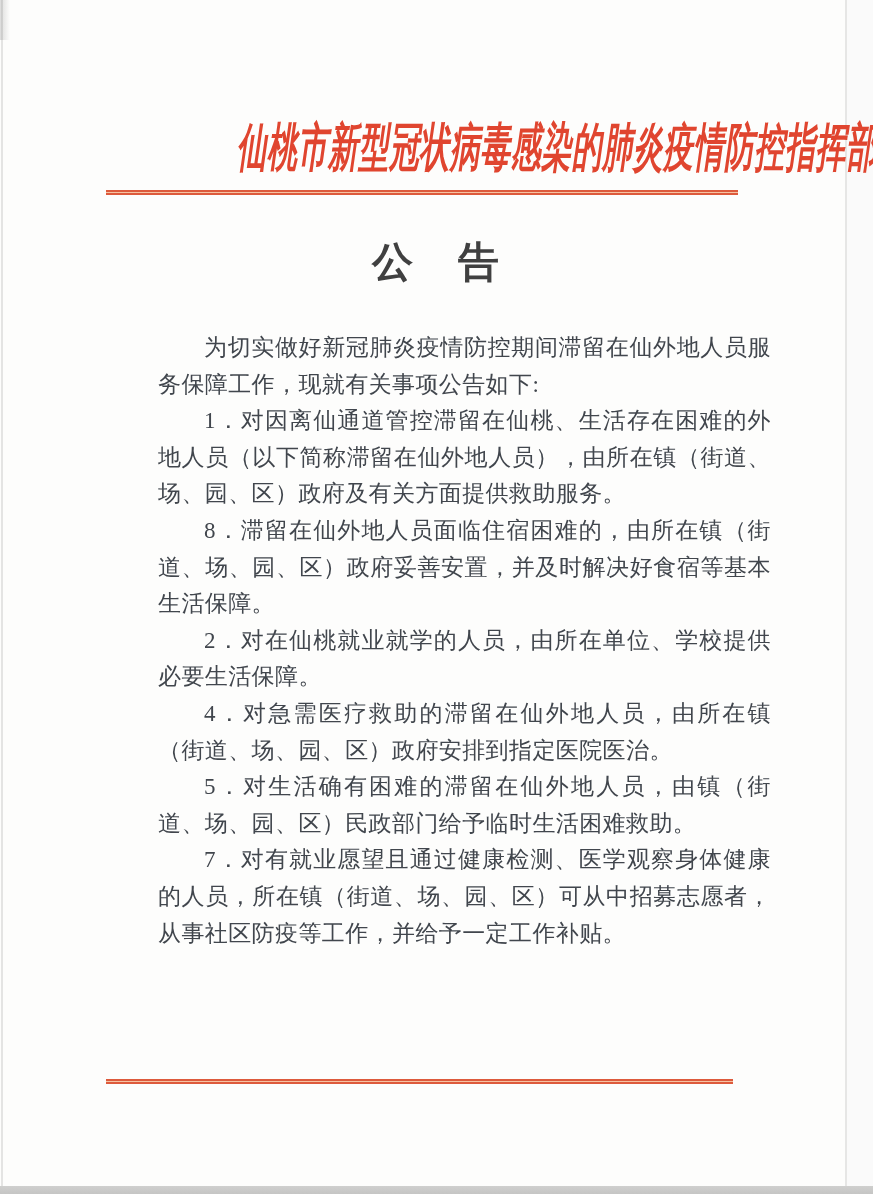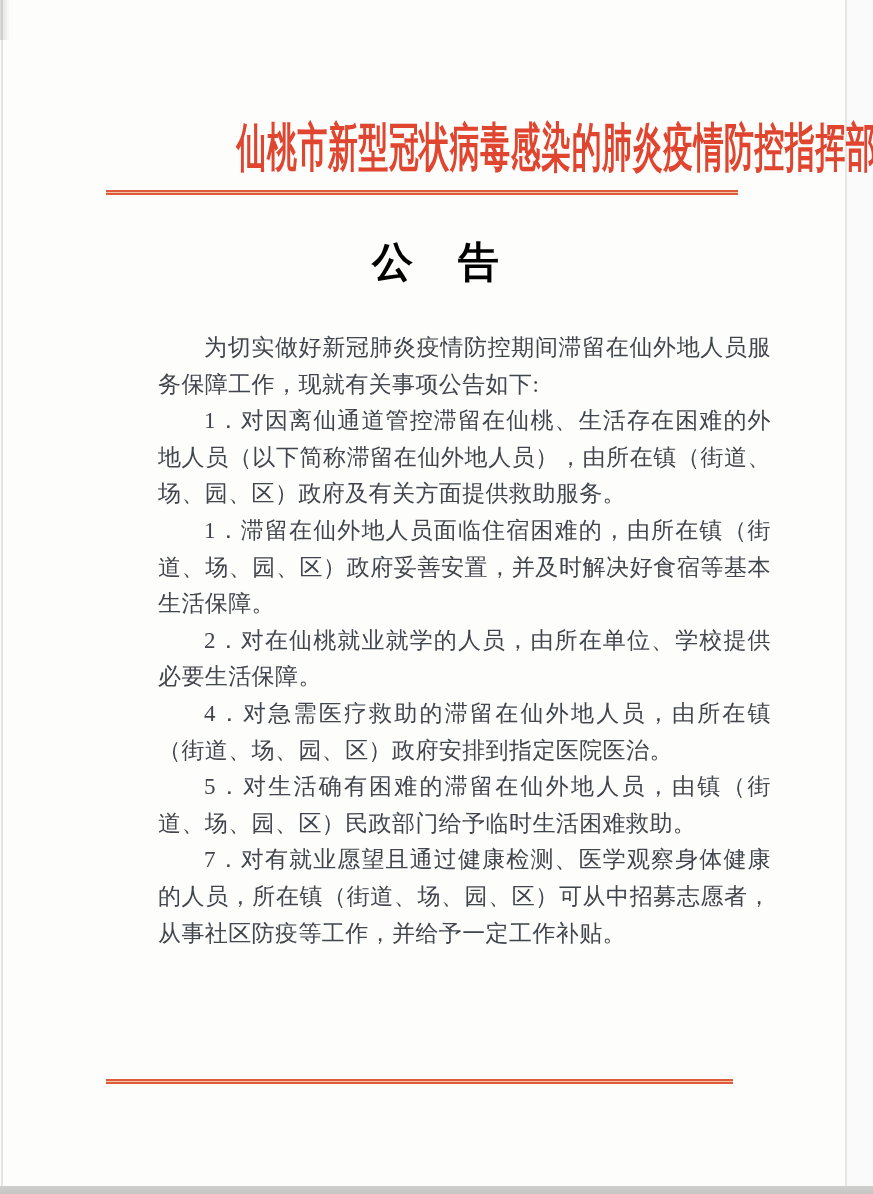--- a/index.html
+++ b/index.html
@@ -54,20 +54,21 @@
   .org-title {
     position: absolute;
     left: 0; top: 116px;
     width: 873px;
     text-align: center;
     font-family: "Liberation Sans", "DejaVu Sans", sans-serif;
     font-weight: 800;
     font-size: 52px;
     line-height: 62px;
     white-space: nowrap;
+    font-style: italic;
   }
   .org-title .squeeze {
     display: inline-block;
     transform: scaleX(0.575);
     transform-origin: center center;
     letter-spacing: 1px;
   }
   .rule {
     position: absolute;
     height: 5px;
@@ -113,27 +114,27 @@
   <div class="edge-right"></div>
   <div class="edge-bottom"></div>
   <div class="corner-shade"></div>
 
   <div class="org-title" style="color: rgb(224, 69, 47);">
     <span class="squeeze">仙桃市新型冠状病毒感染的肺炎疫情防控指挥部</span>
   </div>
 
   <div class="rule rule-top" style="background: linear-gradient(rgb(221, 90, 60) 0px, rgb(221, 90, 60) 34%, rgb(246, 195, 163) 34%, rgb(246, 195, 163) 62%, rgb(221, 90, 60) 62%, rgb(221, 90, 60) 100%);"></div>
 
-  <div class="notice-heading" style="color: #000000;">公　告</div>
+  <div class="notice-heading" style="color: #404040;">公　告</div>
 
   <div class="doc-body" style="color: rgb(65, 70, 77);">
 
   <p>为切实做好新冠肺炎疫情防控期间滞留在仙外地人员服务保障工作，现就有关事项公告如下:</p>
       <p>1．对因离仙通道管控滞留在仙桃、生活存在困难的外地人员（以下简称滞留在仙外地人员），由所在镇（街道、场、园、区）政府及有关方面提供救助服务。</p>
-      <p>1．滞留在仙外地人员面临住宿困难的，由所在镇（街道、场、园、区）政府妥善安置，并及时解决好食宿等基本生活保障。</p>
+      <p>8．滞留在仙外地人员面临住宿困难的，由所在镇（街道、场、园、区）政府妥善安置，并及时解决好食宿等基本生活保障。</p>
       <p>2．对在仙桃就业就学的人员，由所在单位、学校提供必要生活保障。</p>
       <p>4．对急需医疗救助的滞留在仙外地人员，由所在镇（街道、场、园、区）政府安排到指定医院医治。</p>
       <p>5．对生活确有困难的滞留在仙外地人员，由镇（街道、场、园、区）民政部门给予临时生活困难救助。</p>
       <p>7．对有就业愿望且通过健康检测、医学观察身体健康的人员，所在镇（街道、场、园、区）可从中招募志愿者，从事社区防疫等工作，并给予一定工作补贴。</p>
     </div>
 
   <div class="rule rule-bottom" style="background: linear-gradient(rgb(221, 90, 60) 0px, rgb(221, 90, 60) 34%, rgb(246, 195, 163) 34%, rgb(246, 195, 163) 62%, rgb(221, 90, 60) 62%, rgb(221, 90, 60) 100%);"></div>
 
 </div>
 

